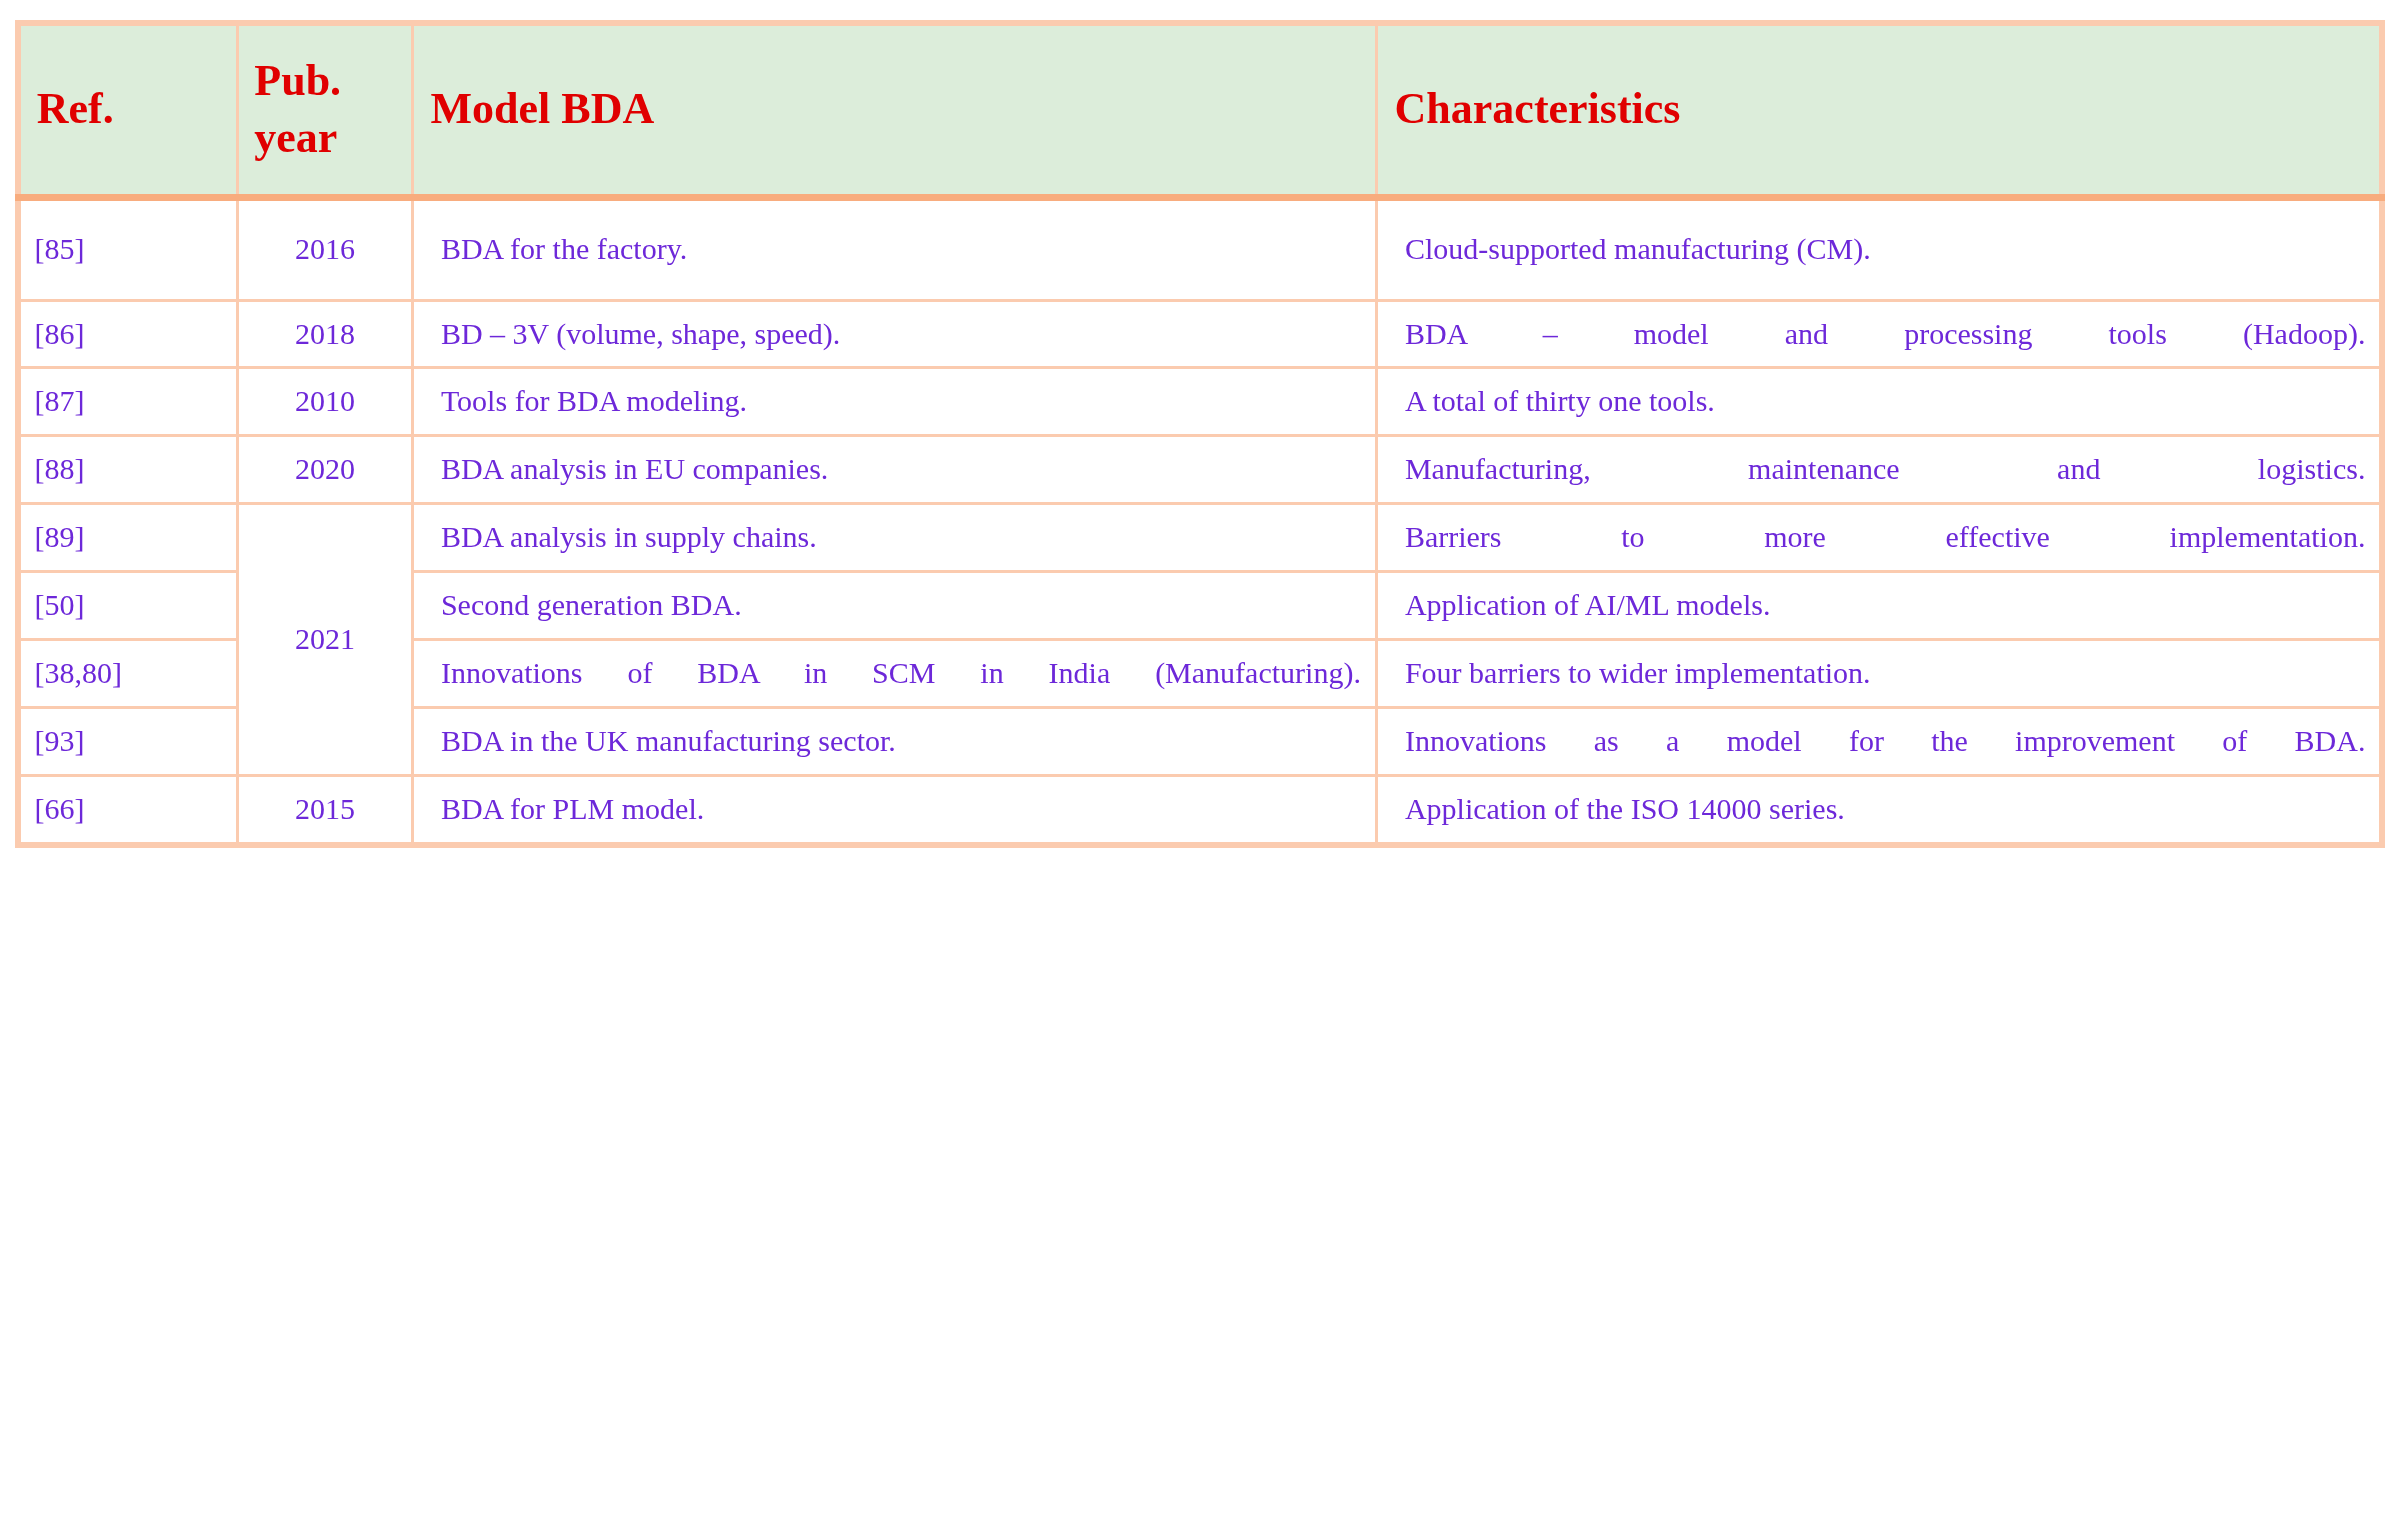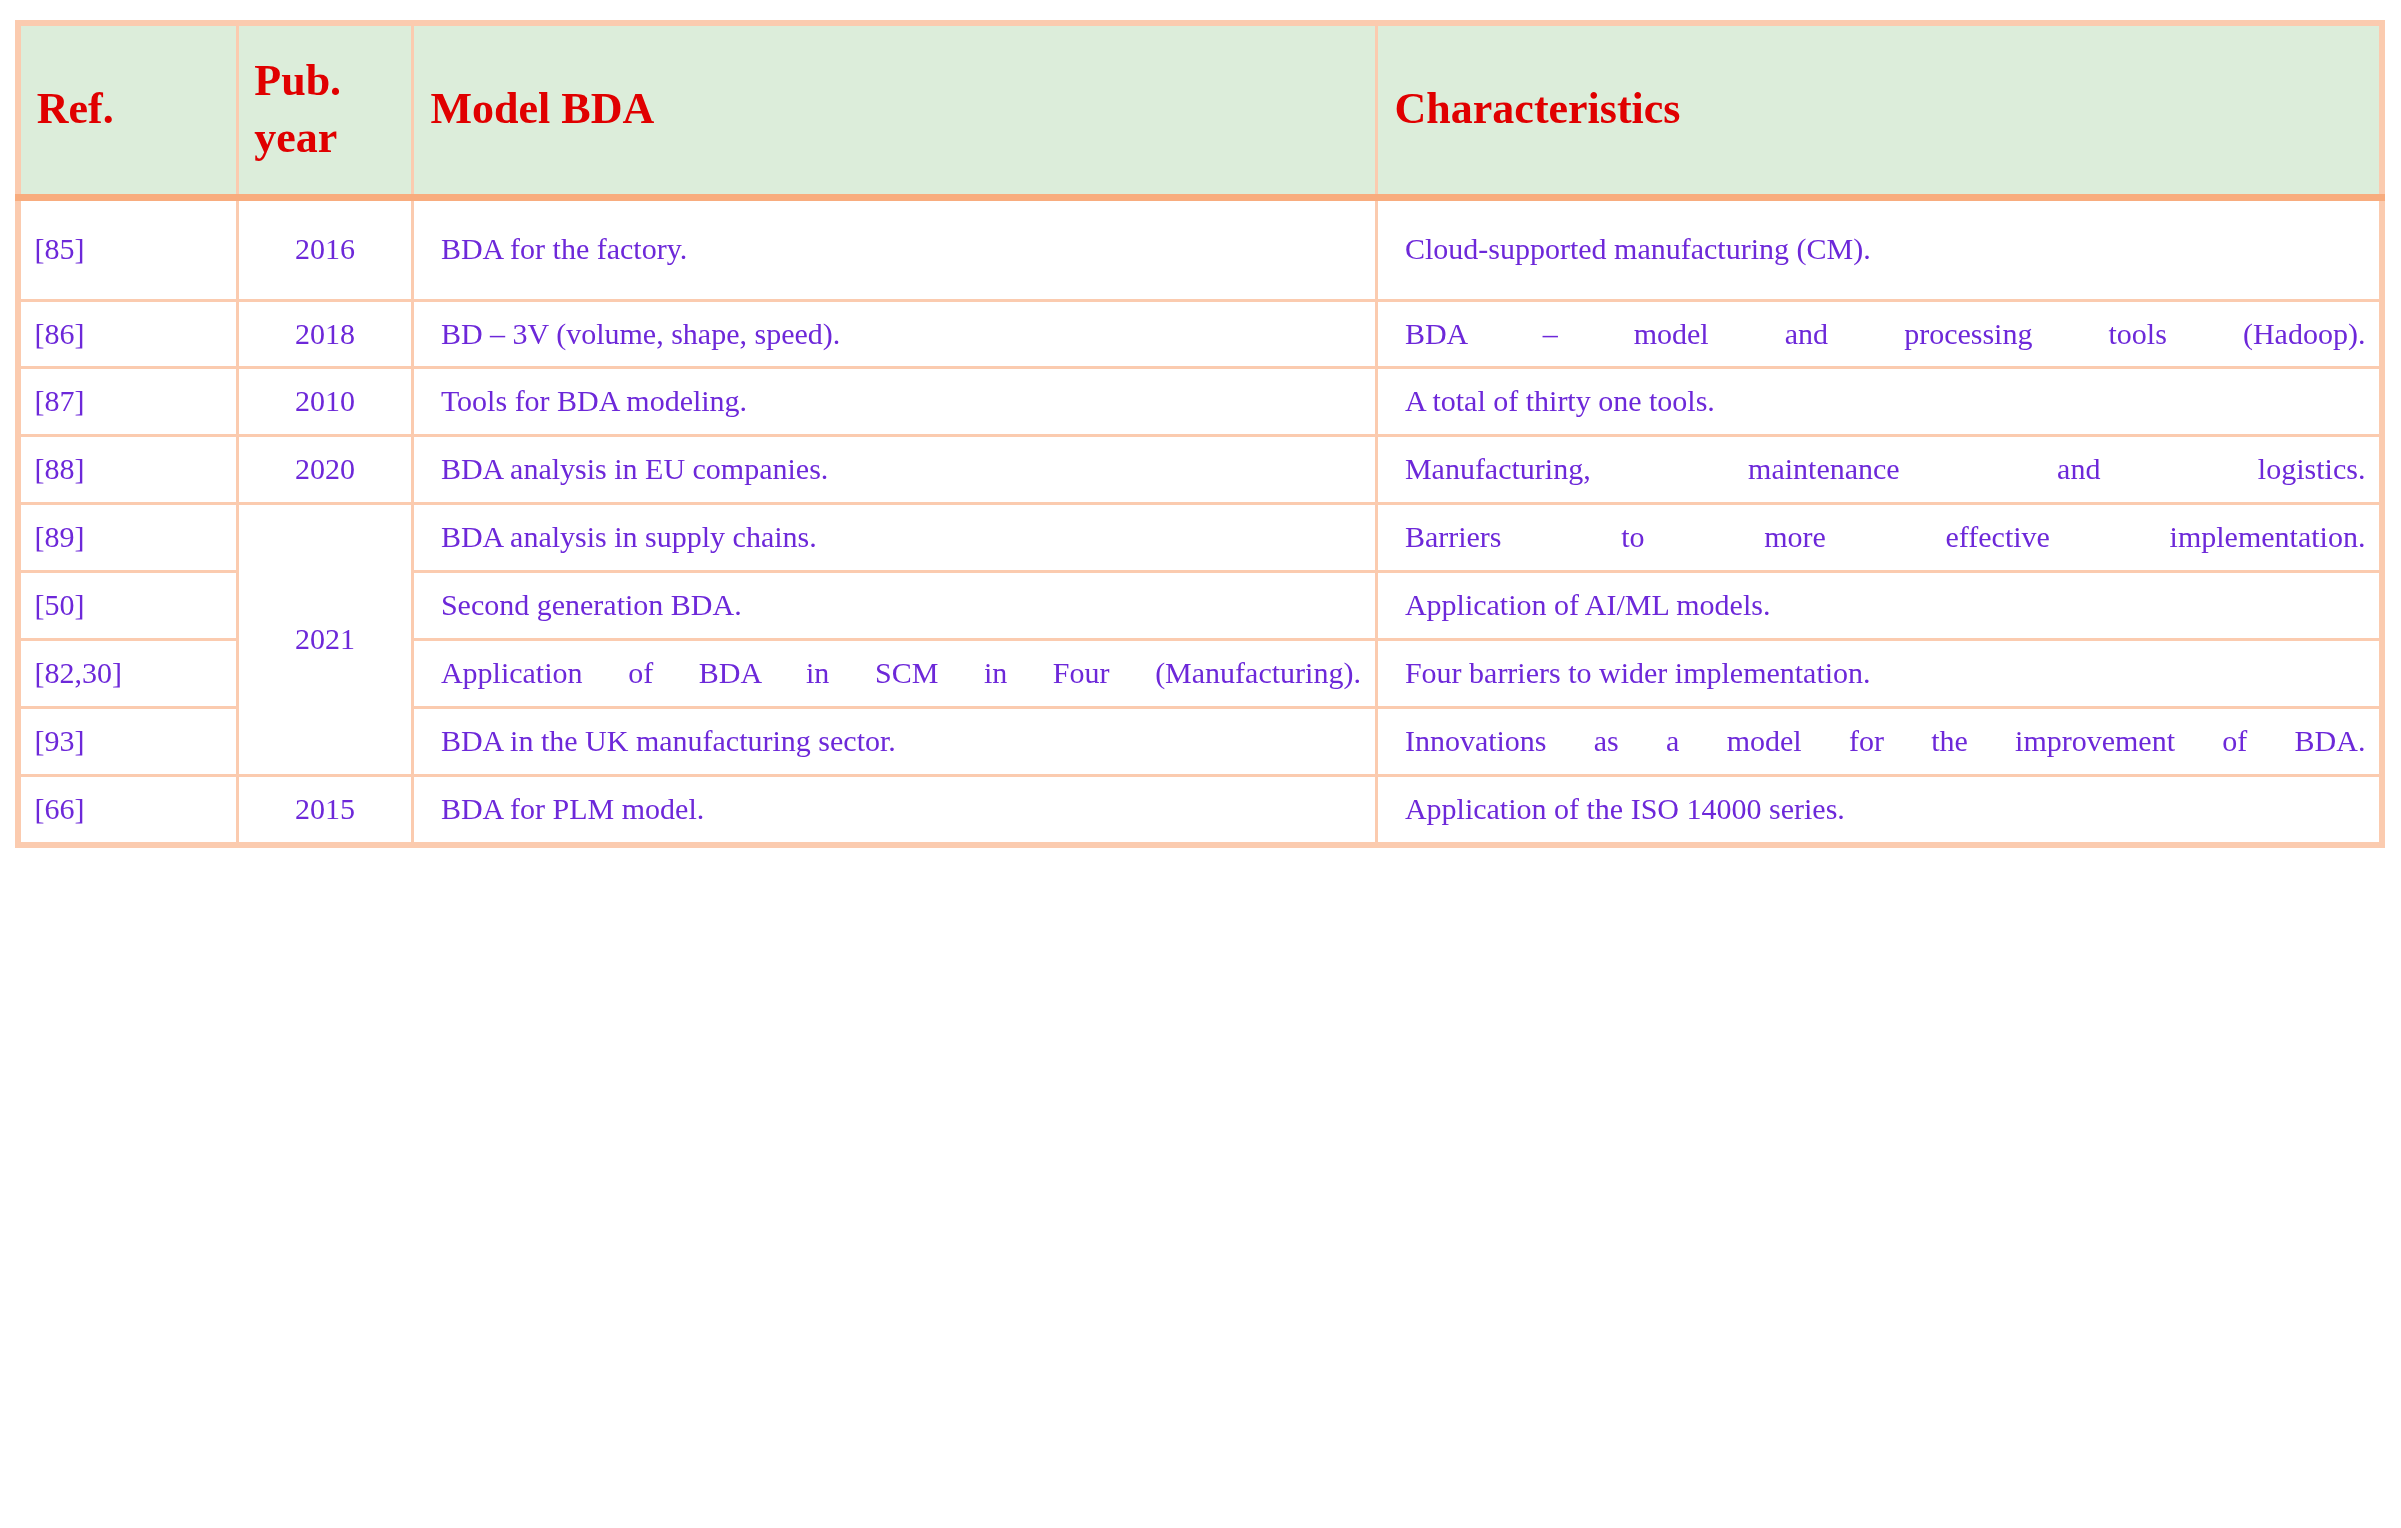--- a/index.html
+++ b/index.html
@@ -215,23 +215,23 @@
         <td class="cell-ref">[50]</td>
         <td class="cell-model nowrap-line">
           <span class="txt">Second generation BDA.</span>
         </td>
         <td class="cell-char nowrap-line">
           <span class="txt">Application of AI/ML models.</span>
         </td>
       </tr>
 
       <tr>
-        <td class="cell-ref">[82,30]</td>
+        <td class="cell-ref">[38,80]</td>
         <td class="cell-model justify-all">
-          <span class="txt">Application of BDA in SCM in Four (Manufacturing).</span>
+          <span class="txt">Innovations of BDA in SCM in India (Manufacturing).</span>
         </td>
         <td class="cell-char nowrap-line">
           <span class="txt">Four barriers to wider implementation.</span>
         </td>
       </tr>
 
       <tr>
         <td class="cell-ref">[93]</td>
         <td class="cell-model nowrap-line">
           <span class="txt">BDA in the UK manufacturing sector.</span>

